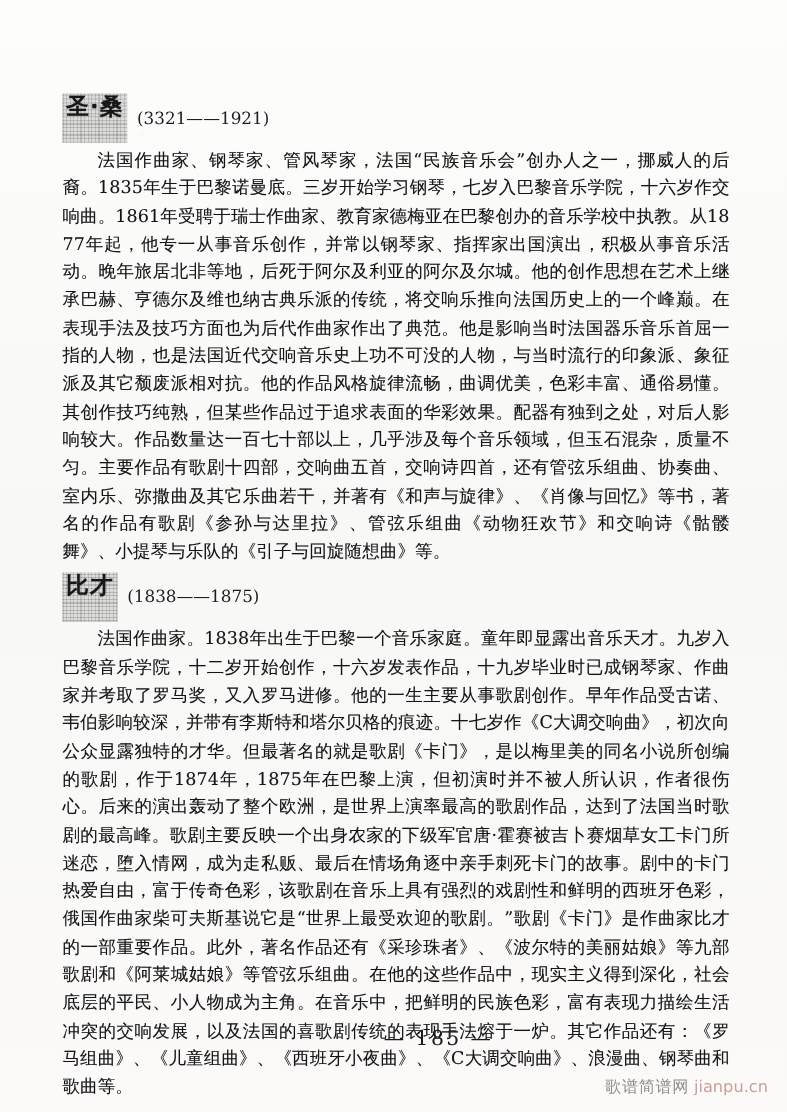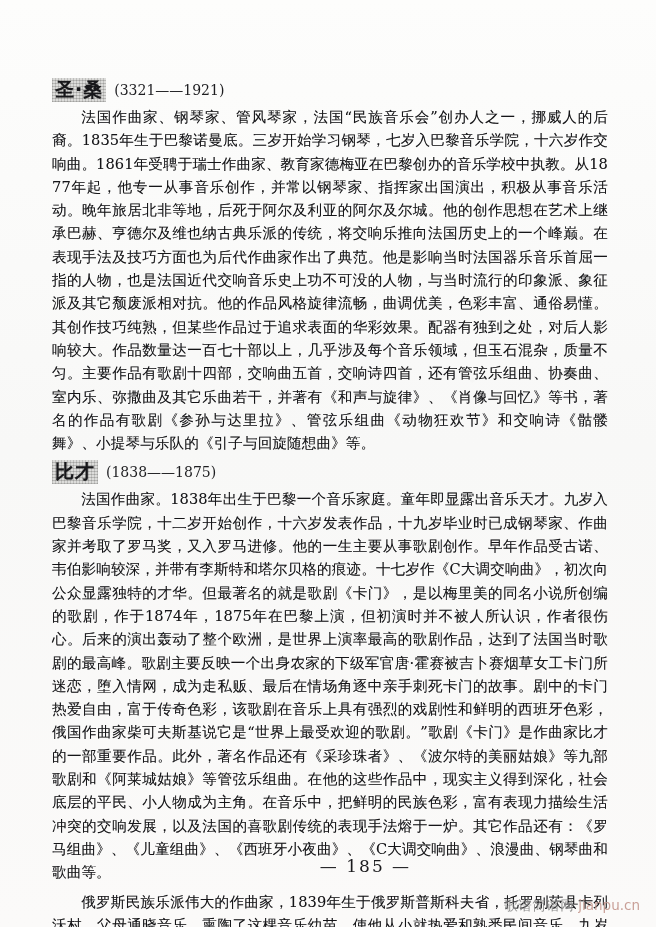--- a/index.html
+++ b/index.html
@@ -41,21 +41,21 @@
     line-height: 1.0;
     white-space: nowrap;
   }
   .entry-name {
     display: inline-block;
     font-family: "DejaVu Sans", "Liberation Sans", sans-serif;
     font-weight: bold;
     font-size: 19px;
     letter-spacing: 1px;
     color: #17171a;
-    padding: 2px 3px 3px 3px;
+    padding: 2px 3px 20px 3px;
     background-color: #dcdcda;
     background-image:
       repeating-linear-gradient(0deg, rgba(0,0,0,0.16) 0 1px, transparent 1px 3px),
       repeating-linear-gradient(90deg, rgba(0,0,0,0.13) 0 1px, transparent 1px 3px);
     text-shadow: 0 0 1px rgba(0,0,0,0.35);
     vertical-align: middle;
   }
   .entry-dates {
     display: inline-block;
     font-family: "DejaVu Serif", "Liberation Serif", serif;

